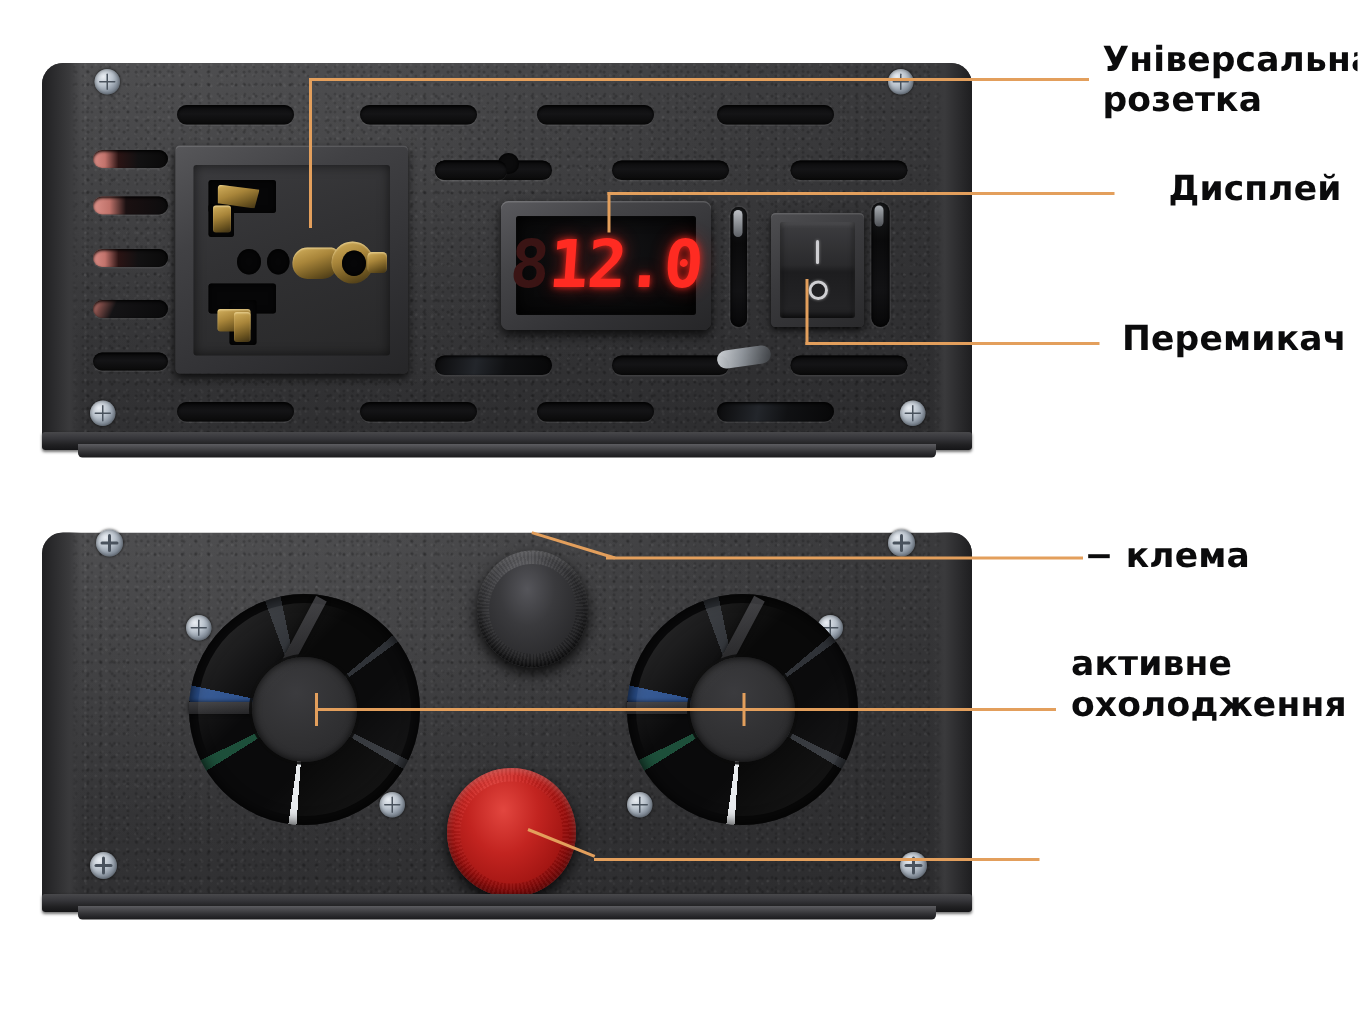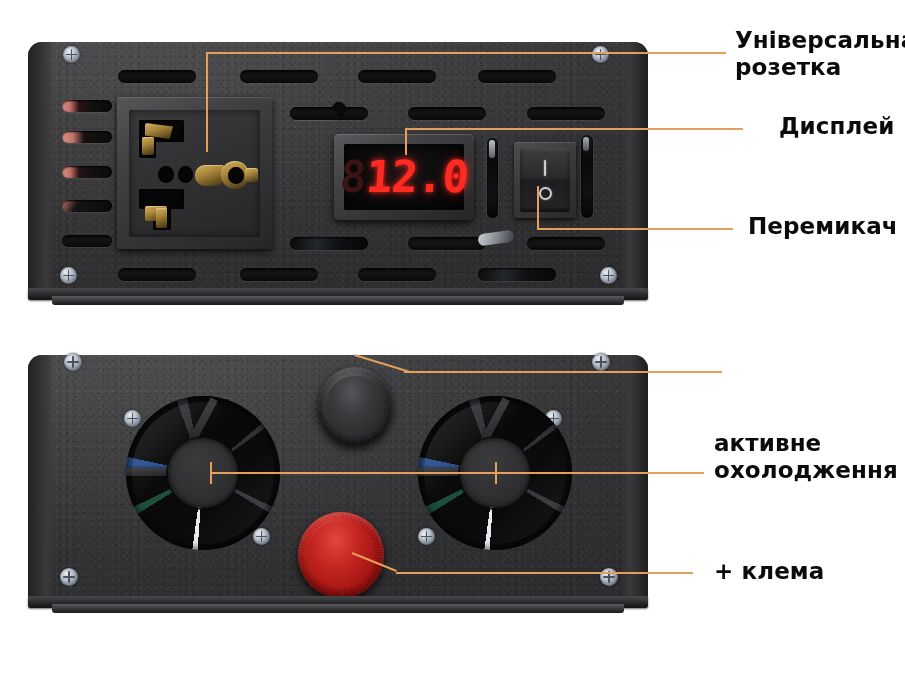--- a/index.html
+++ b/index.html
@@ -426,19 +426,19 @@
   <div style="position:absolute;left:352px;top:552px;width:48px;height:2px;background:#e39f5c;transform-origin:left center;transform:rotate(22deg);"></div>
   <div class="lead h" style="left:396px; top:572px; width:297px;"></div>
 
   <div class="label" style="left:735px; top:27px; width:170px;">Універсальна
 розетка</div>
 
   <div class="label" style="left:779px; top:113px; width:130px;">Дисплей</div>
 
   <div class="label" style="left:748px; top:213px; width:160px;">Перемикач</div>
 
+  <div class="label" style="left:723px; top:358px; width:170px;">−  клема</div>
 
   <div class="label" style="left:714px; top:430px; width:195px;">активне
 охолодження</div>
 
-  <div class="label" style="left:714px; top:558px; width:170px;">+ клема</div>
 
 </div>
 
 </body></html>

